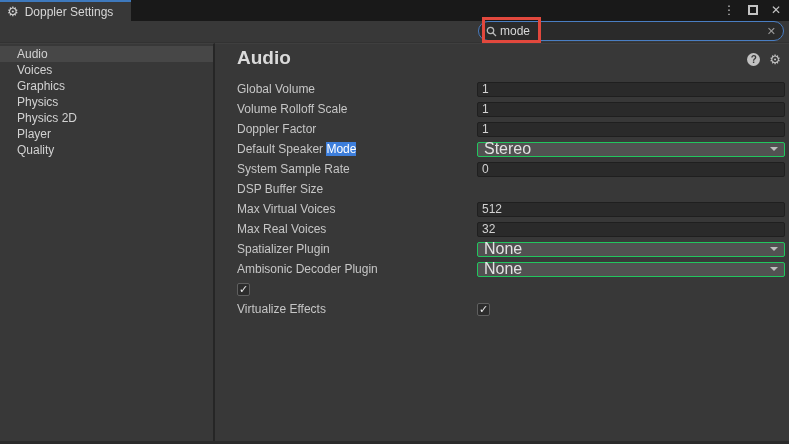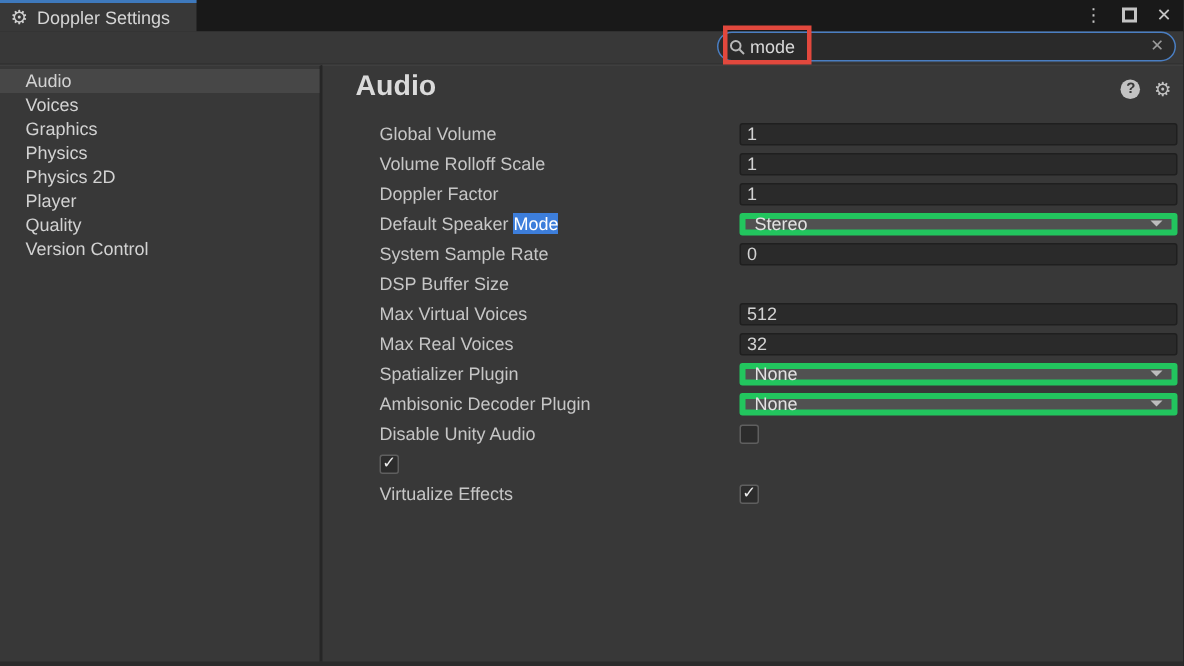--- a/index.html
+++ b/index.html
@@ -58,34 +58,34 @@
     display:flex; justify-content:space-between; align-items:flex-start;
   }
   .page-title { font-size:19px; font-weight:bold; color:#dadada; }
   .header-icons { display:flex; align-items:center; gap:9px; margin-top:6px; }
   .help-icon {
     width:13px; height:13px; border-radius:50%; background:#c2c2c2; color:#383838;
     font-size:10px; font-weight:bold; display:flex; align-items:center; justify-content:center;
   }
   .header-gear { color:#c2c2c2; font-size:13px; line-height:1; }
   
-  .rows { position:absolute; top:35px; left:16px; right:0; }
+  .rows { position:absolute; top:35px; left:0; right:0; }
   .row { display:flex; align-items:center; height:20px; padding:0 4px 0 22px; }
   .row-label { width:240px; flex:0 0 240px; font-size:12px; color:#c6c6c6; white-space:nowrap; overflow:hidden; }
   .hl { background:#3d7edb; color:#ffffff; }
   .row-control { flex:1; display:flex; align-items:center; }
   .tfield {
     flex:1; height:15px; background:#2a2a2a; border:1px solid #1f1f1f;
     border-radius:2px; color:#d2d2d2; font-size:12px; font-family:inherit;
     padding:0 4px; outline:none;
   }
   .dropdown {
-    flex:1; height:15px; background:#515151; border:4px solid #22c55e; border-radius:2px;
+    flex:1; height:15px; background:#515151; border:1px solid #22c55e; border-radius:2px;
     display:flex; align-items:center; justify-content:space-between;
-    padding:0 6px; font-size:12px; color:#e2e2e2; cursor:default;
+    padding:0 6px; font-size:16px; color:#e2e2e2; cursor:default;
   }
   .dd-arrow {
     width:0; height:0;
     border-left:4px solid transparent; border-right:4px solid transparent;
     border-top:4px solid #bdbdbd;
   }
   .cbox {
     width:13px; height:13px; background:#2c2c2c; border:1px solid #5f5f5f; border-radius:2px;
     color:#eeeeee; font-size:11px; line-height:11px; text-align:center; cursor:default;
   }
@@ -126,21 +126,20 @@
 
   <div class="body">
     <div class="sidebar">
         <div class="side-item selected">Audio</div>
         <div class="side-item">Voices</div>
         <div class="side-item">Graphics</div>
         <div class="side-item">Physics</div>
         <div class="side-item">Physics 2D</div>
         <div class="side-item">Player</div>
         <div class="side-item">Quality</div>
-        <div class="side-item">Version Control</div>
       </div>
     <div class="main">
       <div class="content-header">
         <span class="page-title">Audio</span>
         <span class="header-icons">
           <span class="help-icon">?</span>
           <span class="header-gear">⚙</span>
         </span>
       </div>
       <div class="rows">
@@ -204,26 +203,20 @@
           <div class="row">
             <div class="row-label">Ambisonic Decoder Plugin</div>
             <div class="row-control">
               <div class="dropdown">
                 <span>None</span>
                 <span class="dd-arrow"></span>
               </div>
             </div>
           </div>
           <div class="row">
-            <div class="row-label">Disable Unity Audio</div>
-            <div class="row-control">
-              <div class="cbox"></div>
-            </div>
-          </div>
-          <div class="row">
             <div class="row-control">
               <div class="cbox checked">✓</div>
             </div>
           </div>
           <div class="row">
             <div class="row-label">Virtualize Effects</div>
             <div class="row-control">
               <div class="cbox checked">✓</div>
             </div>
           </div>

